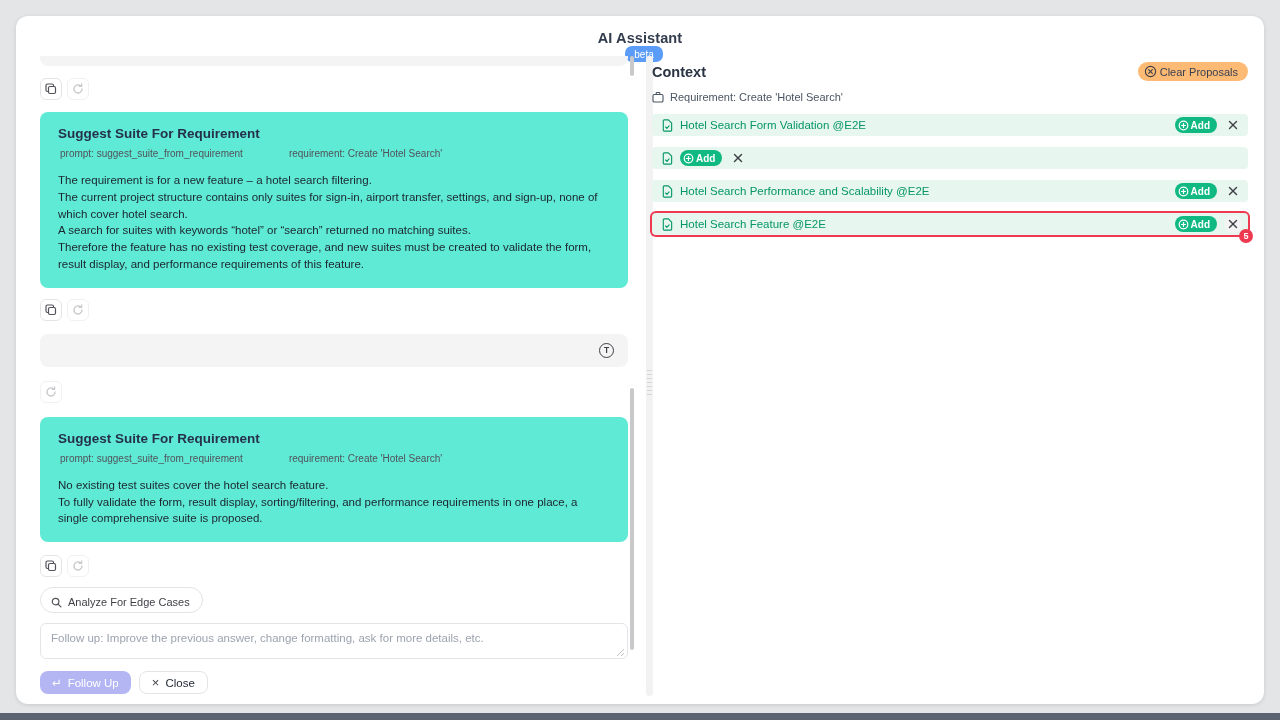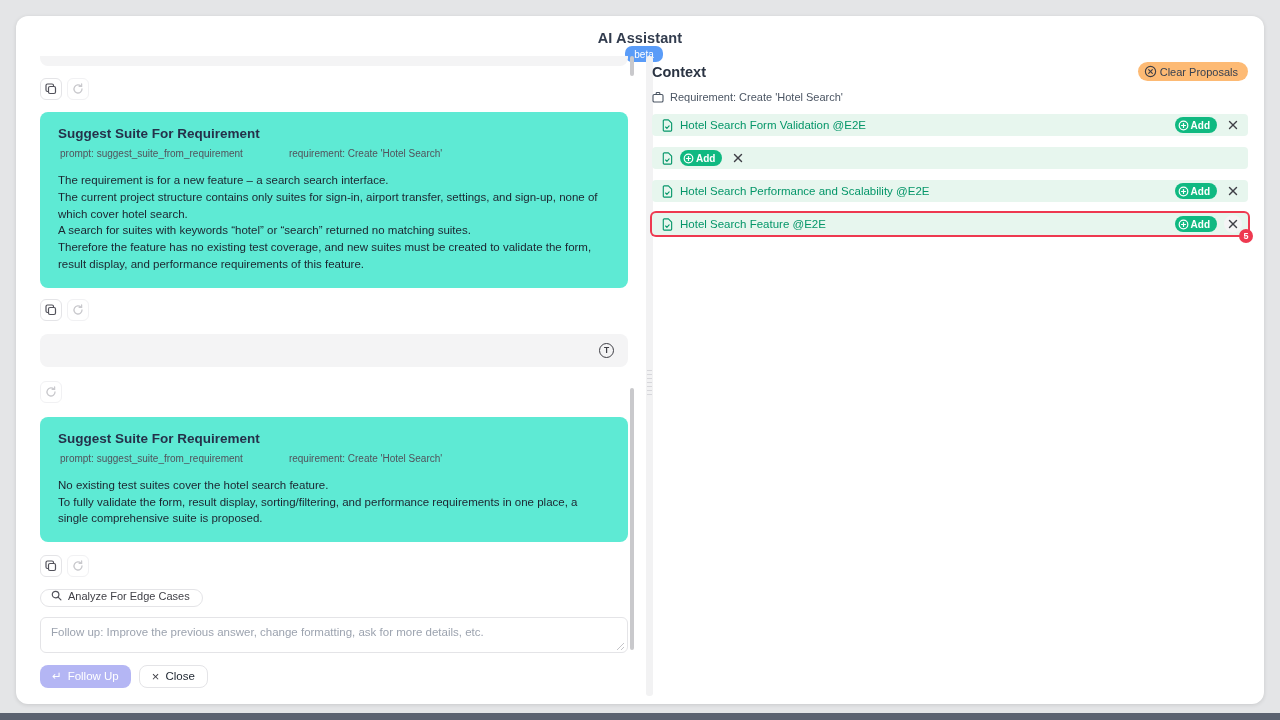--- a/index.html
+++ b/index.html
@@ -48,21 +48,21 @@
   .user-row { margin-top:13px; background:#f4f4f5; border-radius:8px; padding:9px 14px; display:flex; justify-content:flex-end; align-items:center; gap:7px; }
   .user-avatar {
     width:15px; height:15px; border-radius:50%; border:1.4px solid #3f3f46; flex:0 0 auto;
     display:flex; align-items:center; justify-content:center; font-size:8.5px; font-weight:bold; color:#3f3f46;
   }
   .user-text { font-size:12px; color:#14181f; }
 
   .chip-row { margin-top:10px; }
   .suggestion-chip {
     display:inline-flex; align-items:center; gap:6px; background:#fff; border:1px solid #e4e4e7;
-    border-radius:14px; padding:0 12px 4px 10px; font-size:11px; color:#3f3f46; cursor:pointer;
+    border-radius:14px; padding:8px 12px 4px 10px; font-size:11px; color:#3f3f46; cursor:pointer;
   }
 
   .followup-box { margin-top:10px; position:relative; }
   .followup-input {
     width:100%; height:36px; resize:none; border:1px solid #e4e4e7; border-radius:6px;
     padding:8px 10px; font-family:"Liberation Sans","DejaVu Sans",sans-serif; font-size:11.5px; color:#1f2937;
   }
   .followup-input::placeholder { color:#9ca3af; }
   .resize-grip { position:absolute; right:3px; bottom:6px; }
 
@@ -165,21 +165,21 @@
       </button>
     </div>
 
     <div class="ai-card">
       <div class="ai-card-title">Suggest Suite For Requirement</div>
       <div class="ai-card-meta">
         <span class="meta-prompt">prompt: suggest_suite_from_requirement</span>
         <span>requirement: Create 'Hotel Search'</span>
       </div>
       <div class="ai-card-body">
-        <div>The requirement is for a new feature – a search search interface.</div>
+        <div>The requirement is for a new feature – a hotel search filtering.</div>
         <div>The current project structure contains only suites for sign-in, airport transfer, settings, and sign-up, none of which cover hotel search.</div>
         <div>A search for suites with keywords “hotel” or “search” returned no matching suites.</div>
         <div>Therefore the feature has no existing test coverage, and new suites must be created to validate the form, result display, and performance requirements of this feature.</div>
       </div>
     </div>
 
     <div class="action-row" style="margin-top:11px;">
       <button class="sq-btn">
         <svg width="12" height="12" viewBox="0 0 12 12" fill="none" stroke="#52525b" stroke-width="1.2">
           <rect x="3.5" y="3.5" width="7" height="7" rx="1.5"></rect>

